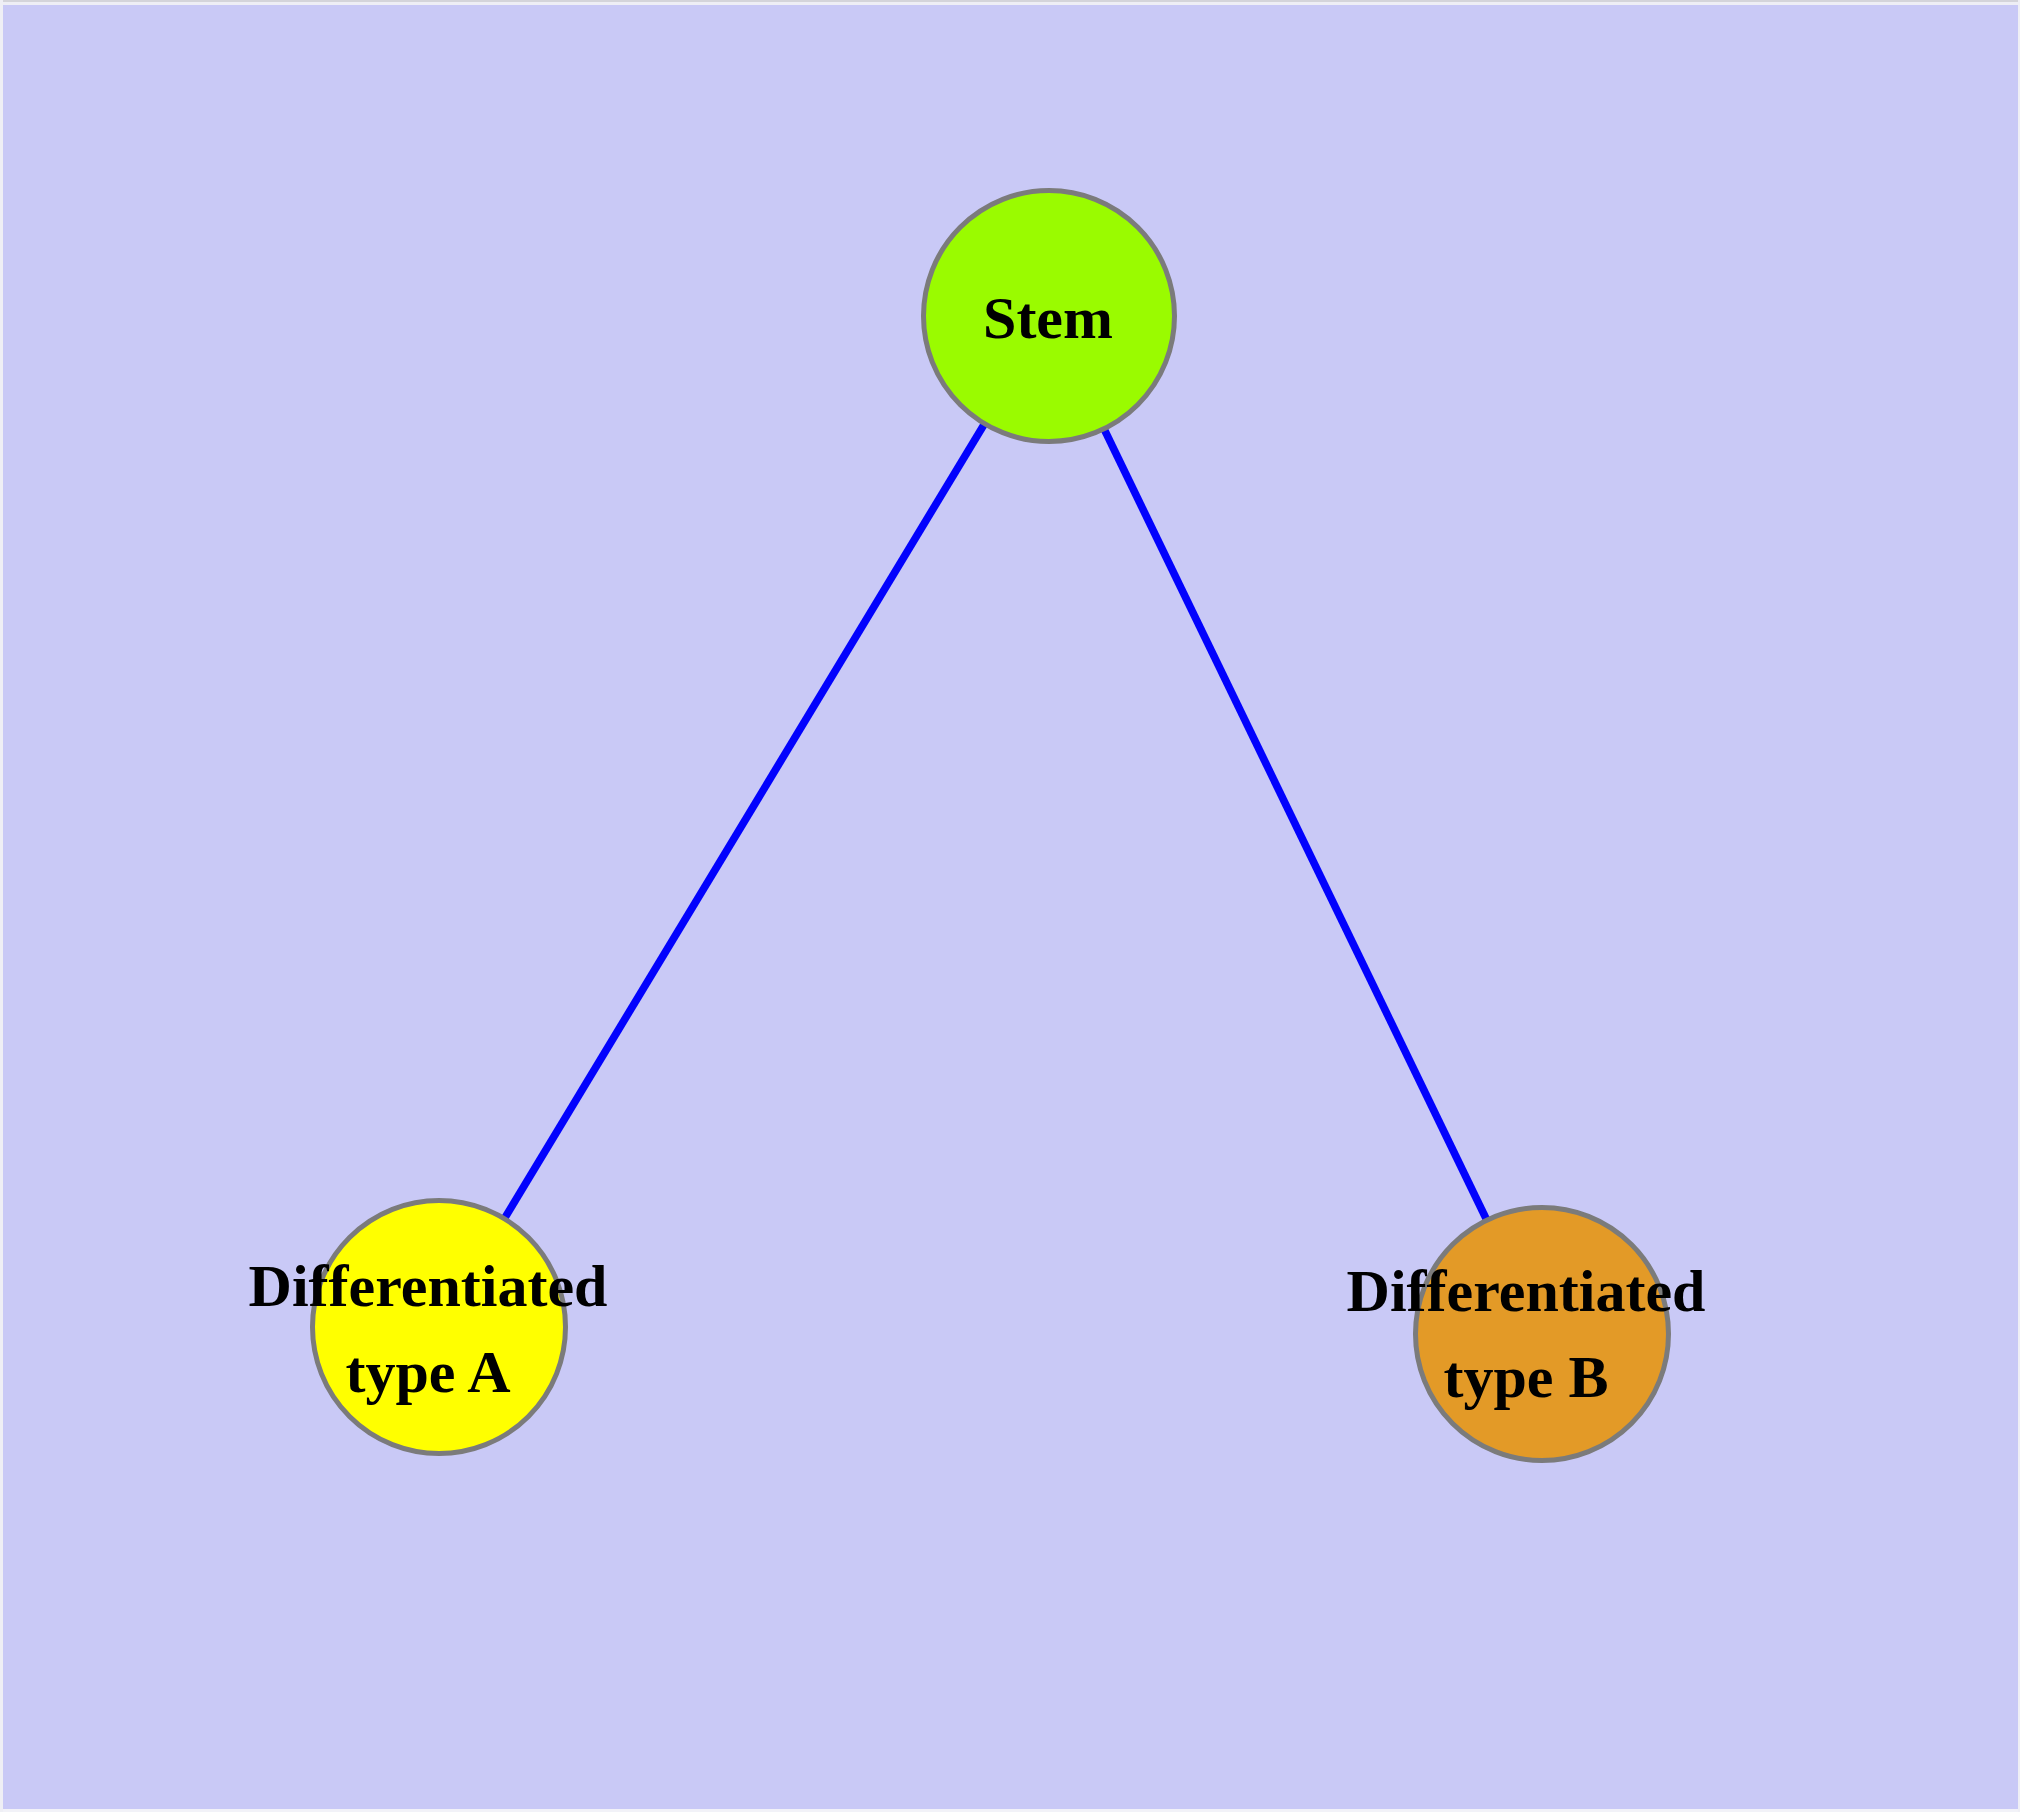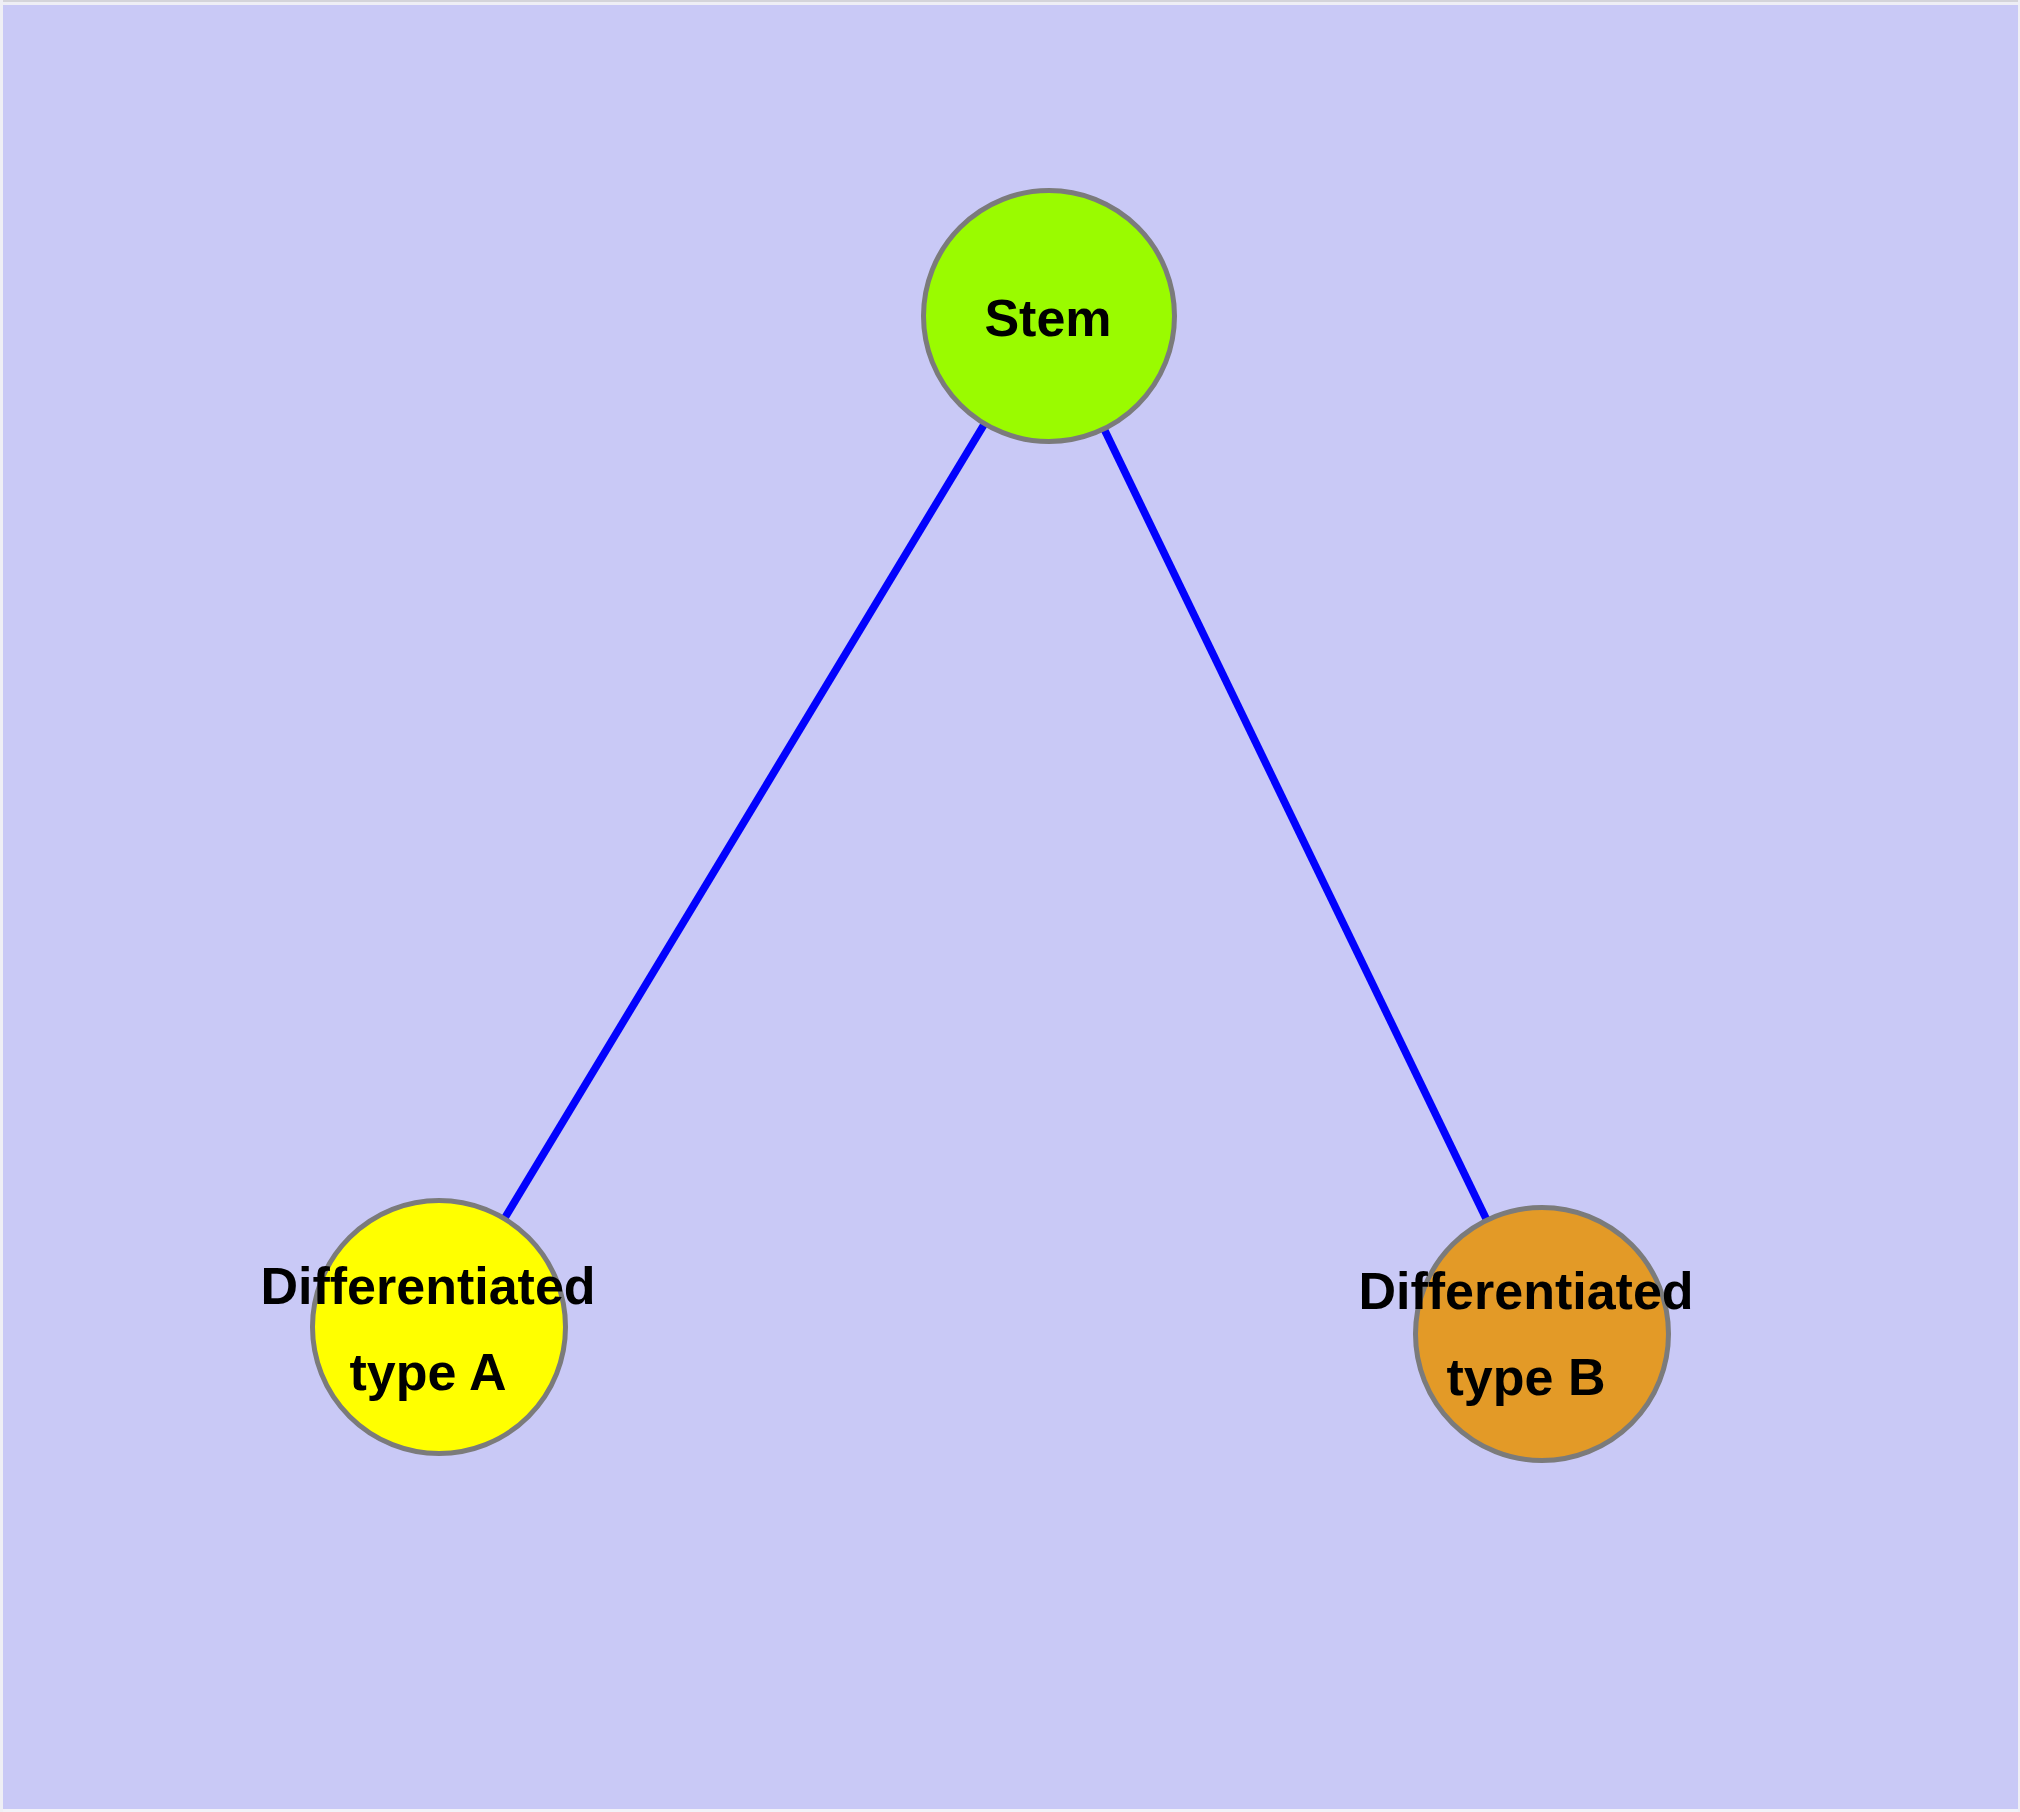--- a/index.html
+++ b/index.html
@@ -40,27 +40,28 @@
     border-radius: 50%;
     box-sizing: border-box;
     border: 5.1px solid #7b7b7b;
     z-index: 2;
   }
   .node-label {
     position: absolute;
     transform: translate(-50%, -50%);
     z-index: 3;
     font-weight: bold;
-    font-size: 52px;
+    font-size: 60px;
     line-height: 86px;
     color: #000000;
     text-align: center;
     white-space: pre-line;
     width: 1017px;
     pointer-events: none;
+    font-family: Liberation Serif, serif;
   }
 </style>
 </head>
 <body>
 
 <div class="frame">
   <div class="canvas" style="background: rgb(201, 201, 246);">
 
     <svg class="edges-layer" viewBox="0 0 2384 2138" xmlns="http://www.w3.org/2000/svg">
       <line x1="1238" y1="373" x2="518" y2="1565" stroke="#0202fd" stroke-width="9"></line>

